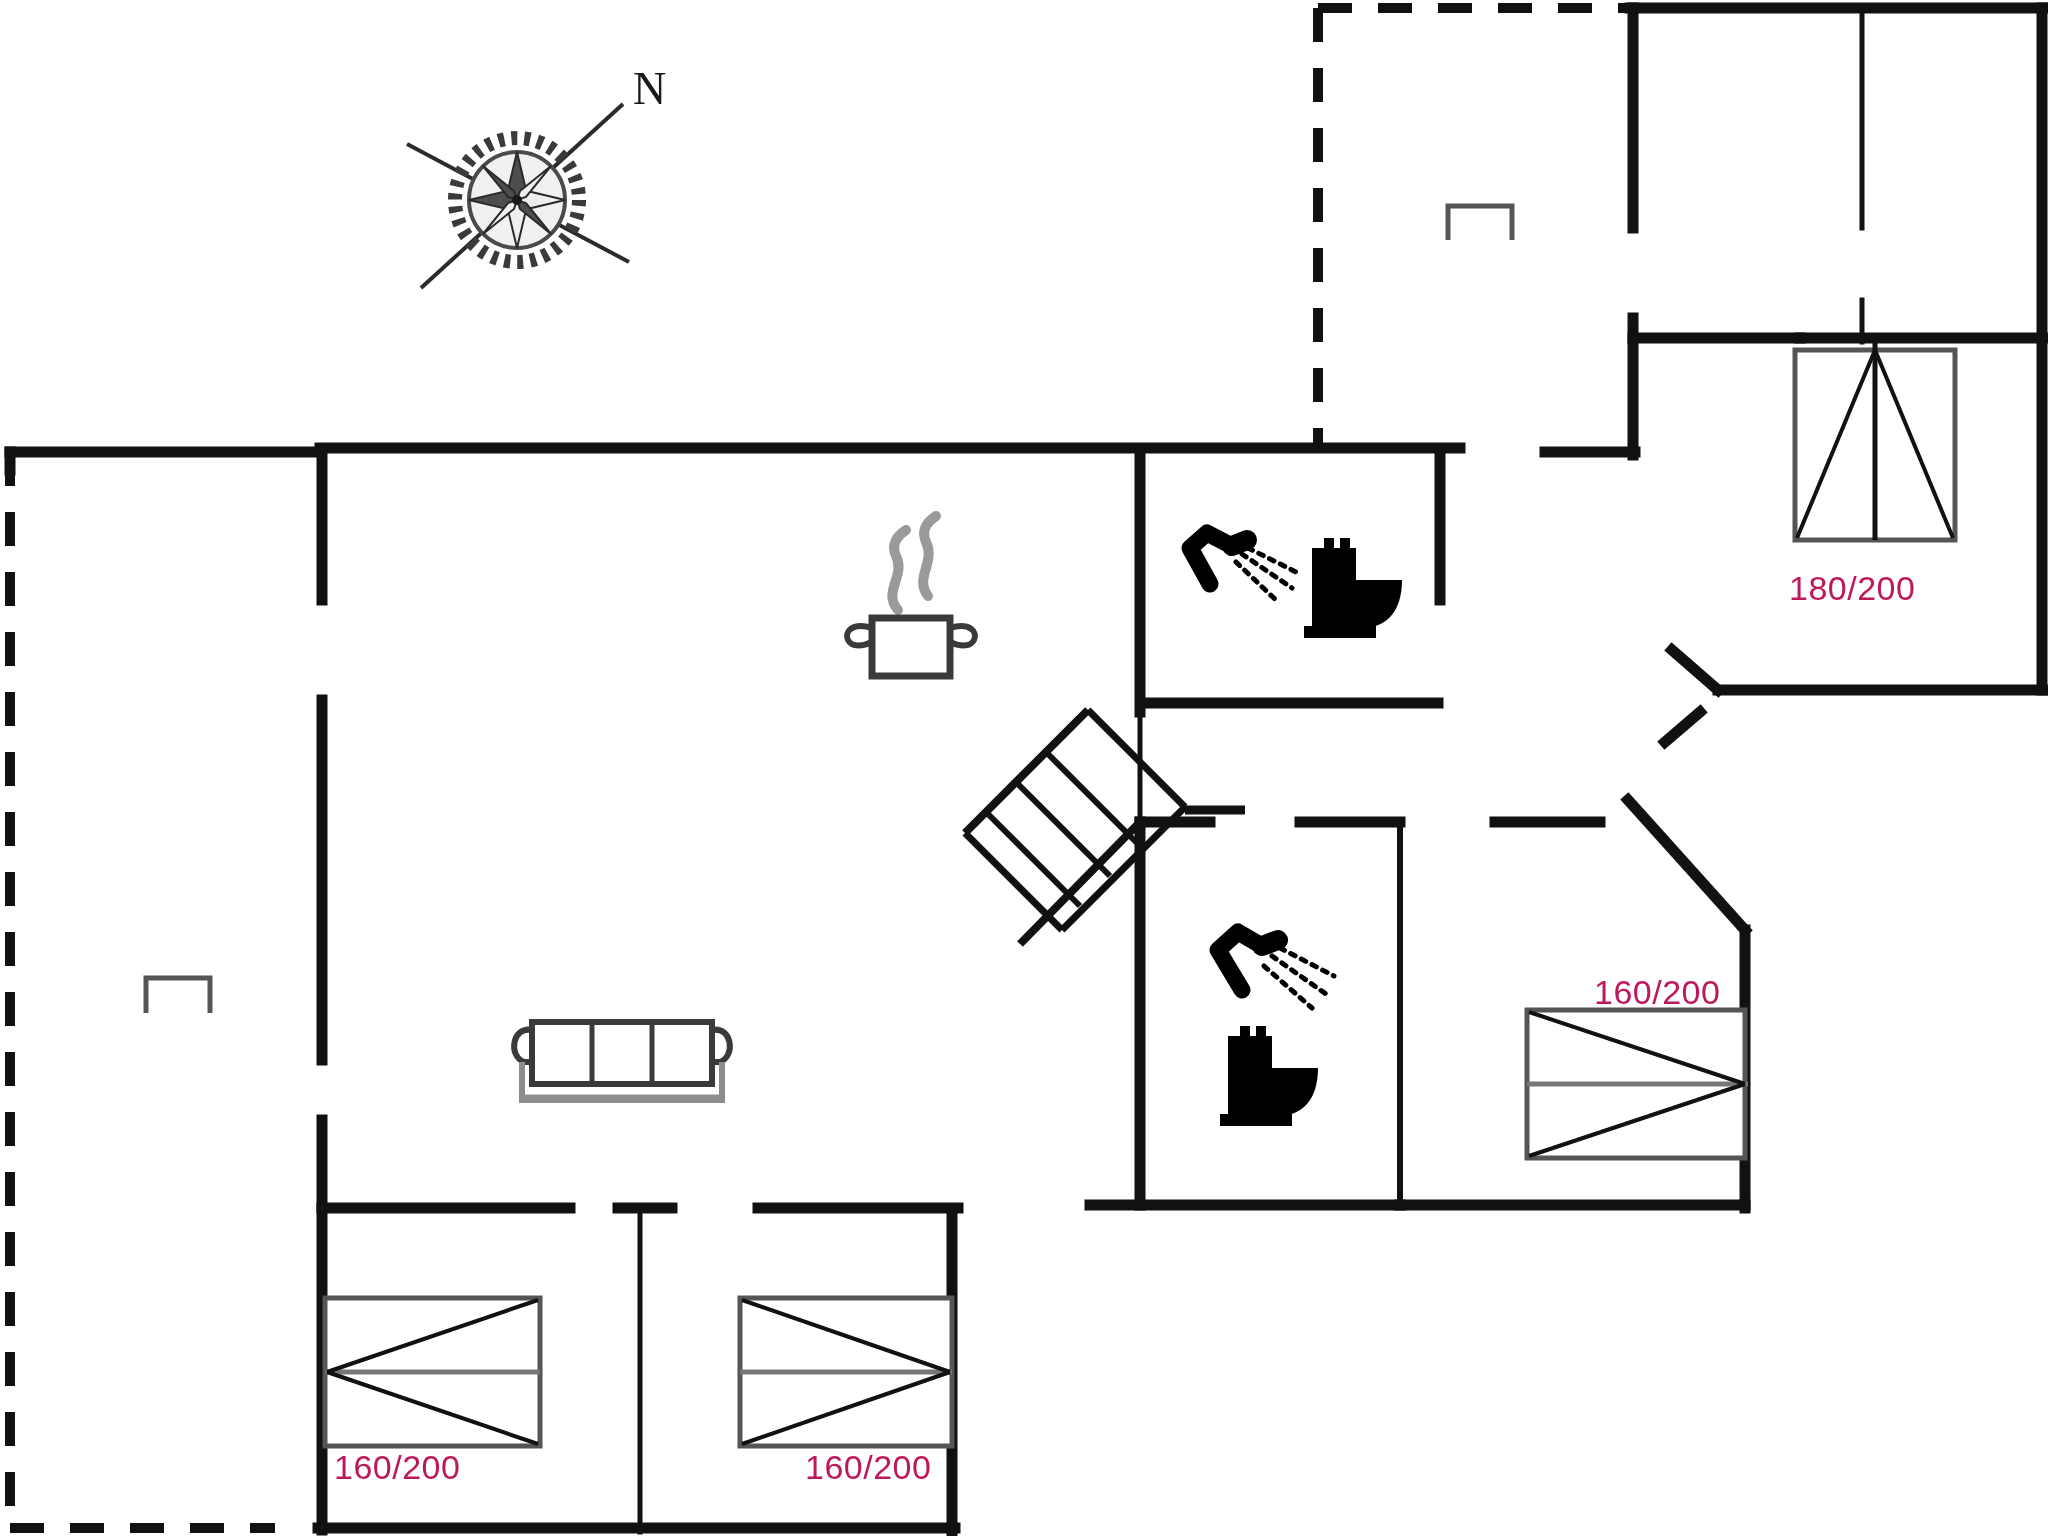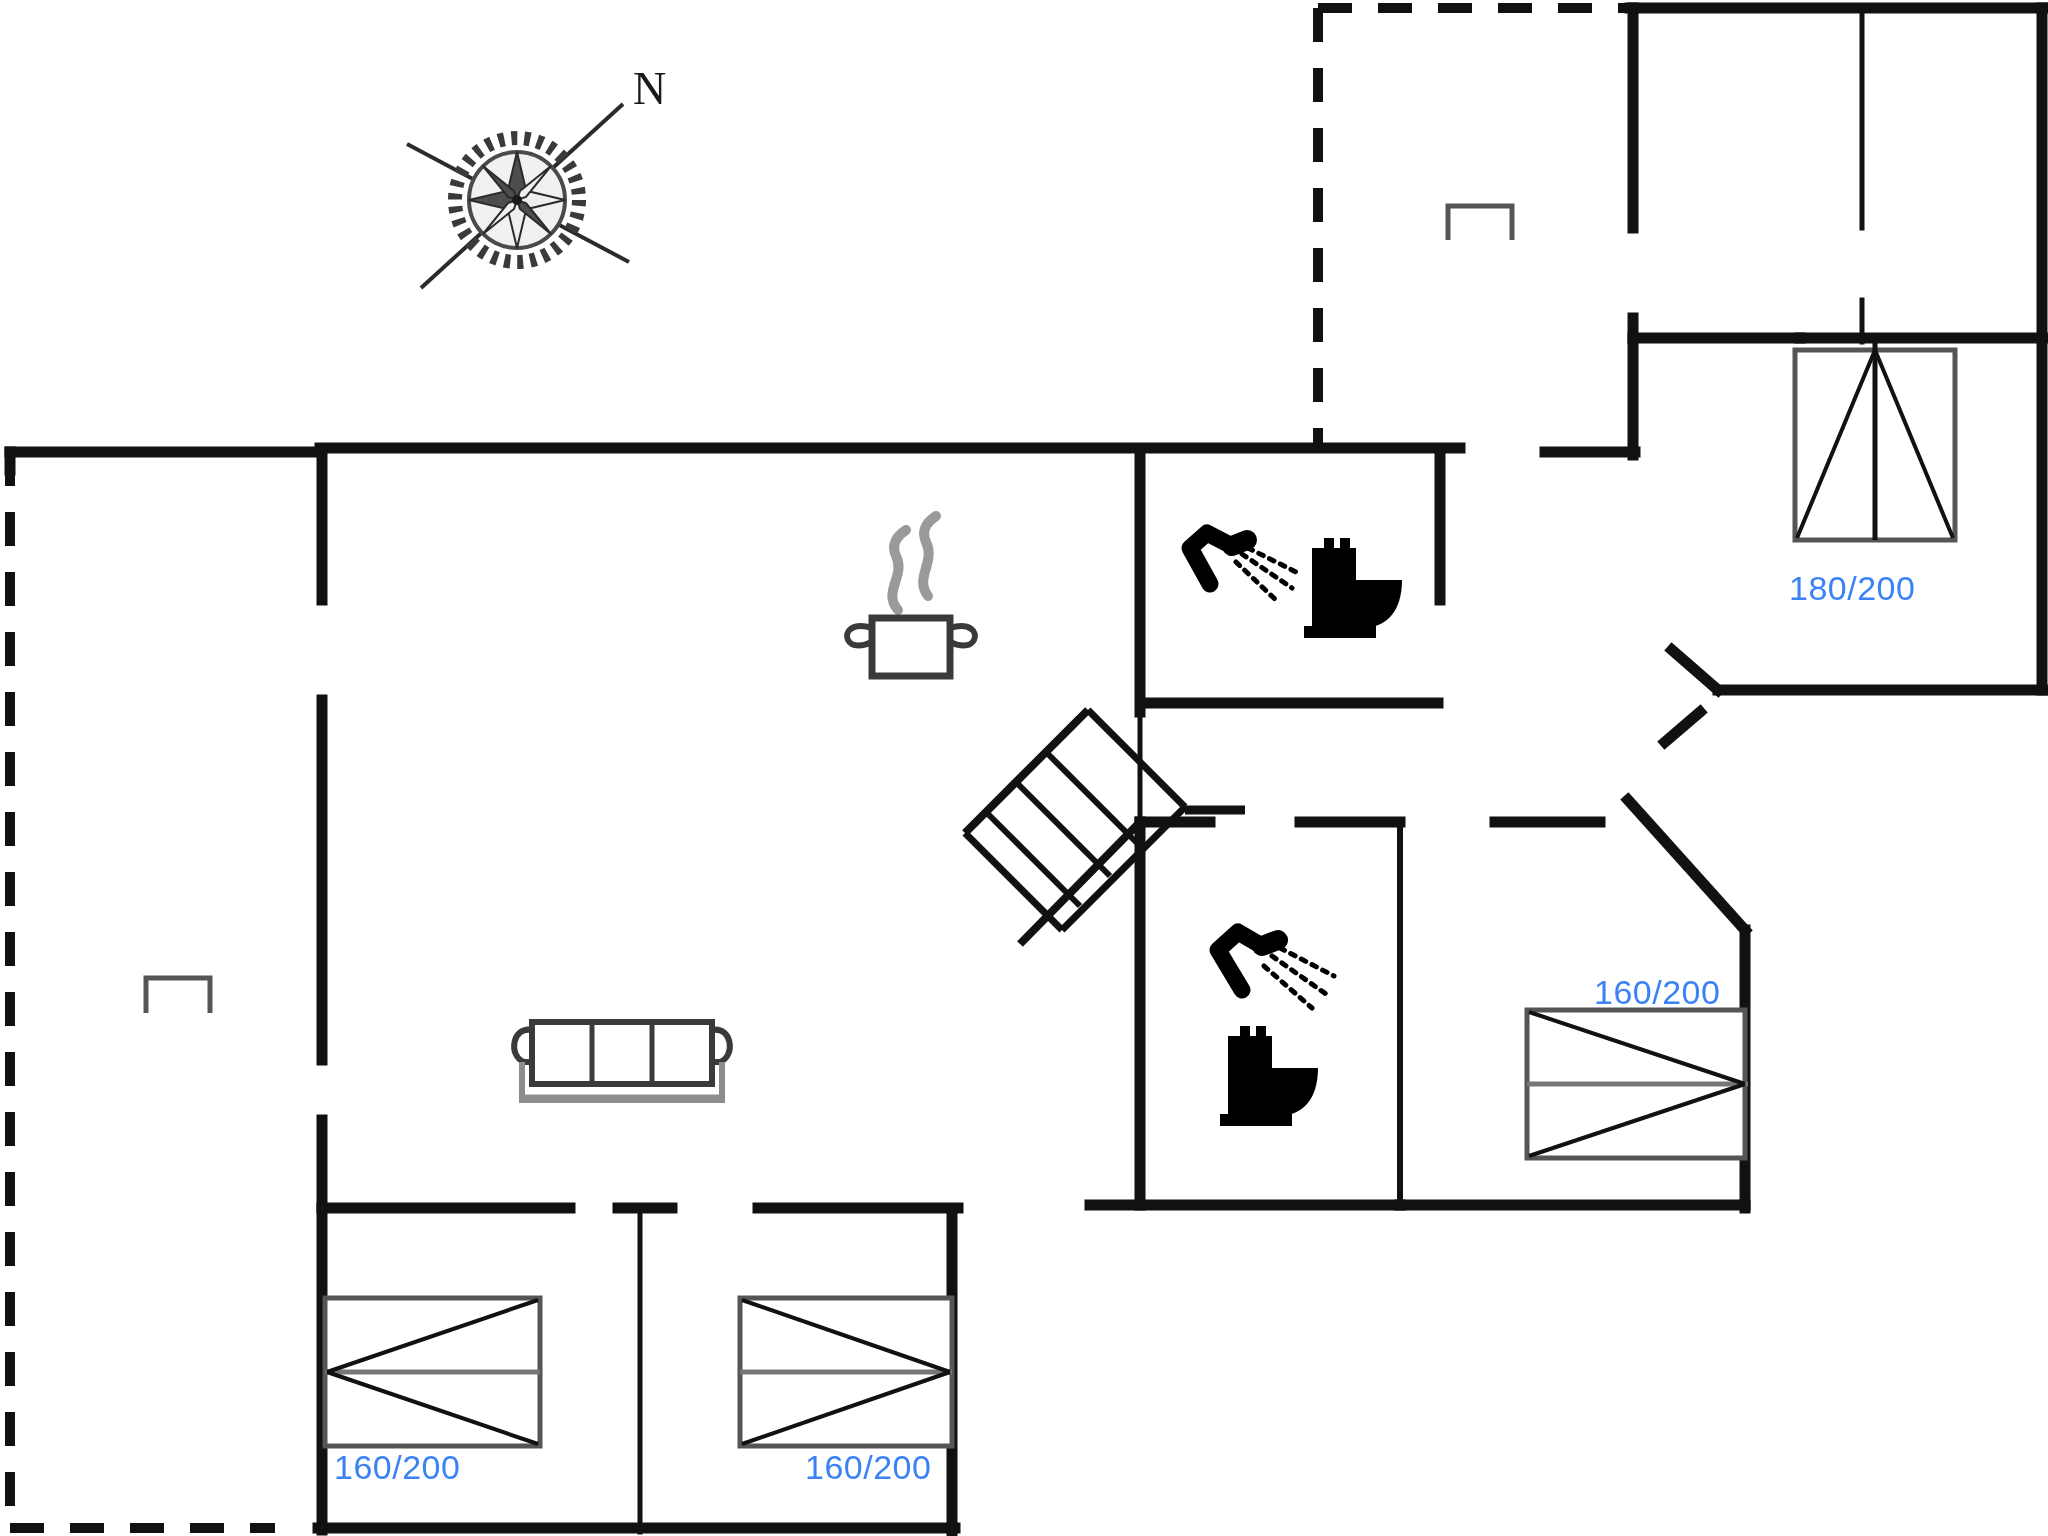--- a/index.html
+++ b/index.html
@@ -23,21 +23,21 @@
     position: absolute;
     left: 0;
     top: 0;
     width: 2048px;
     height: 1536px;
   }
   .dim-label {
     position: absolute;
     font-family: "Liberation Sans", sans-serif;
     font-size: 34px;
-    color: #3b82f6;
+    color: #be185d;
     letter-spacing: 0.5px;
     white-space: nowrap;
     user-select: none;
   }
   .compass-label {
     position: absolute;
     font-family: "Liberation Serif", serif;
     font-size: 46px;
     color: #1a1a1a;
     white-space: nowrap;

